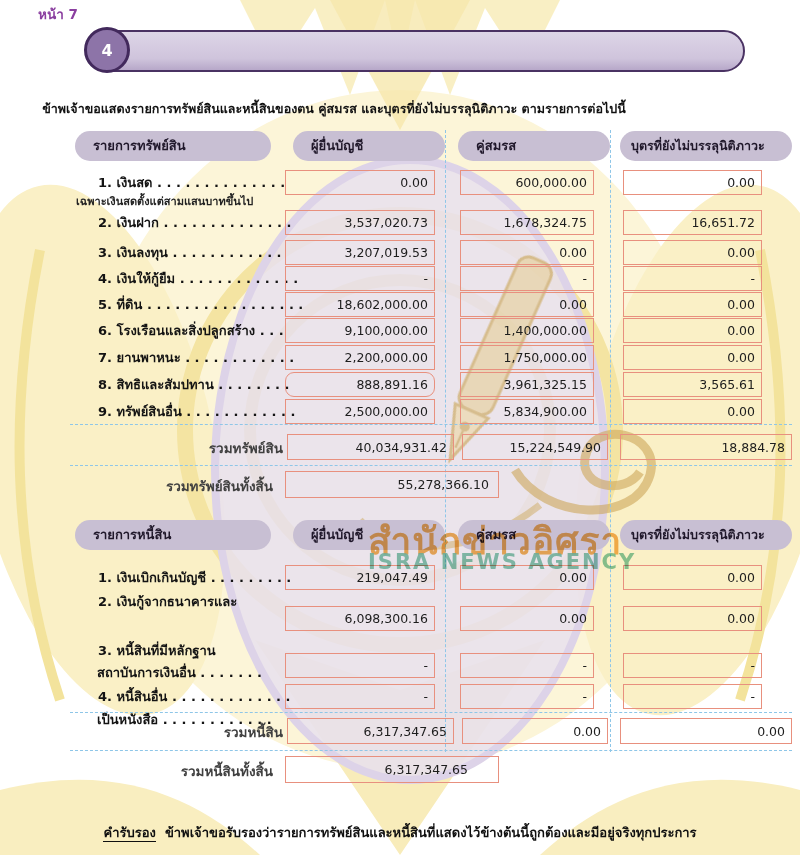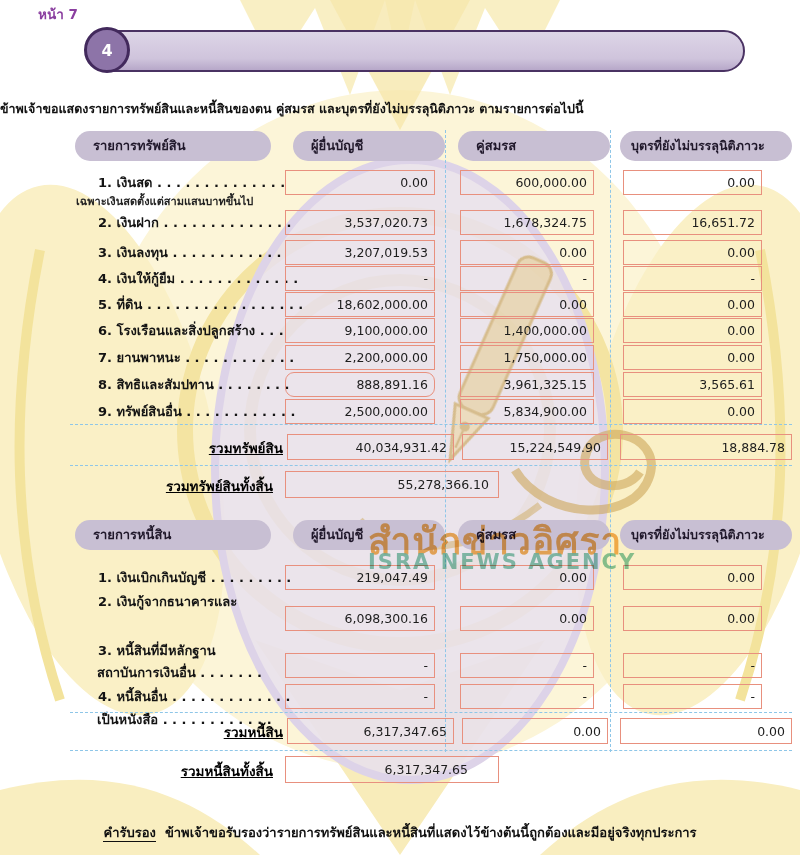--- a/index.html
+++ b/index.html
@@ -19,21 +19,21 @@
   .page-label { position:absolute; left:38px; top:3px; font-size:13.5px; font-weight:700; color:#8b3fa0; }
 
   .banner { position:absolute; left:85px; top:30px; width:660px; height:42px;
     border:2.5px solid #4a3263; border-radius:22px;
     background:linear-gradient(180deg,#ddd5e7 0%,#cfc4dc 70%,#b7a8c9 100%); }
   .banner-num { position:absolute; left:84px; top:27px; width:46px; height:46px; border-radius:50%;
     background:#8d74a8; border:3px solid #42295c; color:#ffffff; font-size:16px; font-weight:700;
     display:flex; align-items:center; justify-content:center; z-index:2; }
   .banner-title { position:absolute; left:142px; top:41px; font-size:15.5px; font-weight:700; color:#17101f; }
 
-  .intro { position:absolute; left:0; top:99px; width:668px; text-align:left;
+  .intro { position:absolute; left:0; top:99px; width:668px; text-align:center;
     font-size:12.5px; font-weight:600; color:#111; }
 
   .pill { position:absolute; height:30px; border-radius:15px; background:#c8bfd3;
     color:#20182b; font-size:13px; font-weight:700; line-height:30px; padding-left:18px; white-space:nowrap; }
   .pill.p-item   { left:75px;  width:196px; }
   .pill.p-decl   { left:293px; width:152px; }
   .pill.p-spouse { left:458px; width:152px; }
   .pill.p-child  { left:620px; width:172px; padding-left:11px; font-size:12.5px; }
 
   .vdash { position:absolute; top:130px; height:622px; width:0; border-left:1.5px dashed #8ec6e8; }
@@ -50,21 +50,21 @@
   .c1 { left:285px; width:150px; }
   .c2 { left:460px; width:134px; }
   .c3 { left:623px; width:139px; }
   .t1 { left:287px; width:167px; height:26px; }
   .t2 { left:462px; width:146px; height:26px; }
   .t3 { left:620px; width:172px; height:26px; }
   .gbox { left:285px; width:214px; height:27px; padding-right:9px; }
   .gbox.liab { padding-right:30px; }
 
   .tlabel { position:absolute; width:170px; text-align:right; font-size:13.5px; font-weight:700;
-    color:#000000; white-space:nowrap;text-decoration:underline; }
+    color:#404040; white-space:nowrap; }
 
   .cert { position:absolute; left:0; top:822px; width:800px; text-align:center;
     font-size:13px; font-weight:600; color:#101010; }
   .cert-label { font-weight:700; border-bottom:1.5px solid #101010; padding-bottom:1px; }
 </style>
 </head>
 <body>
 
 <div class="page">
 

